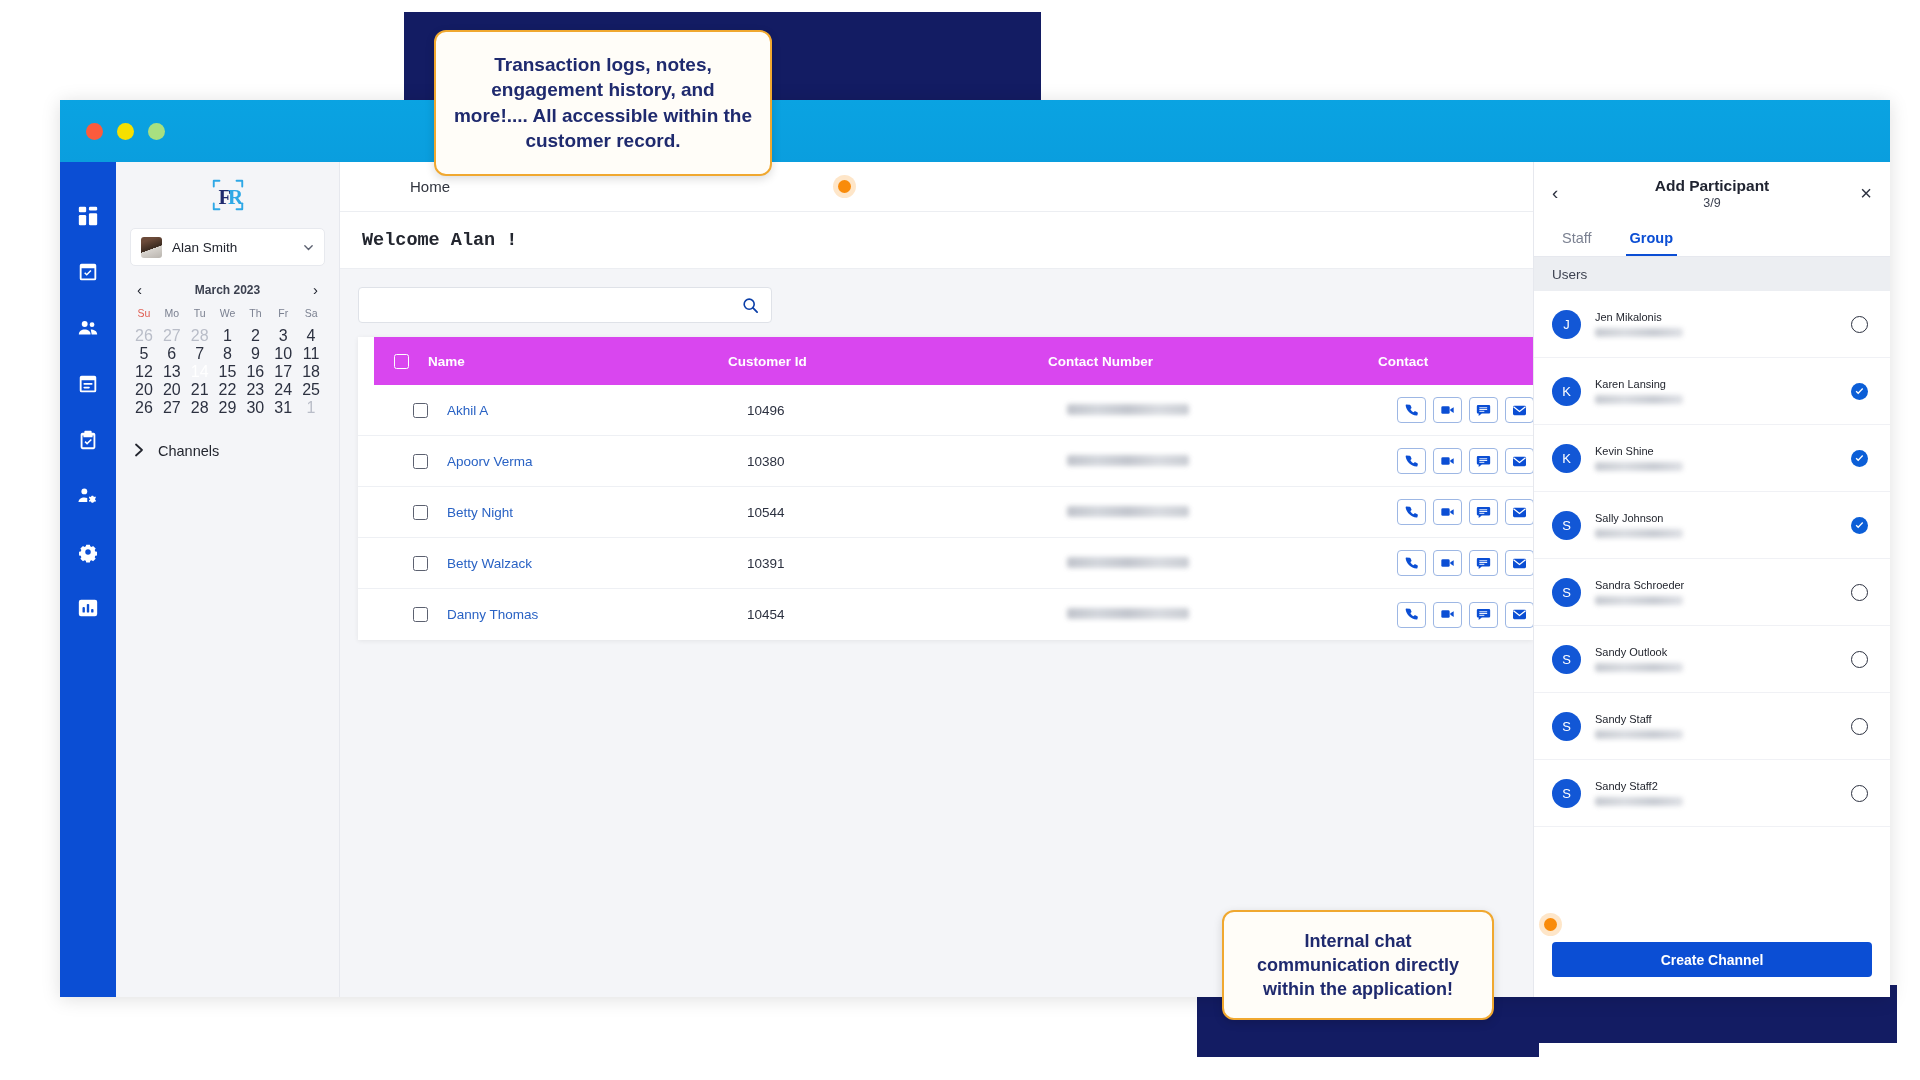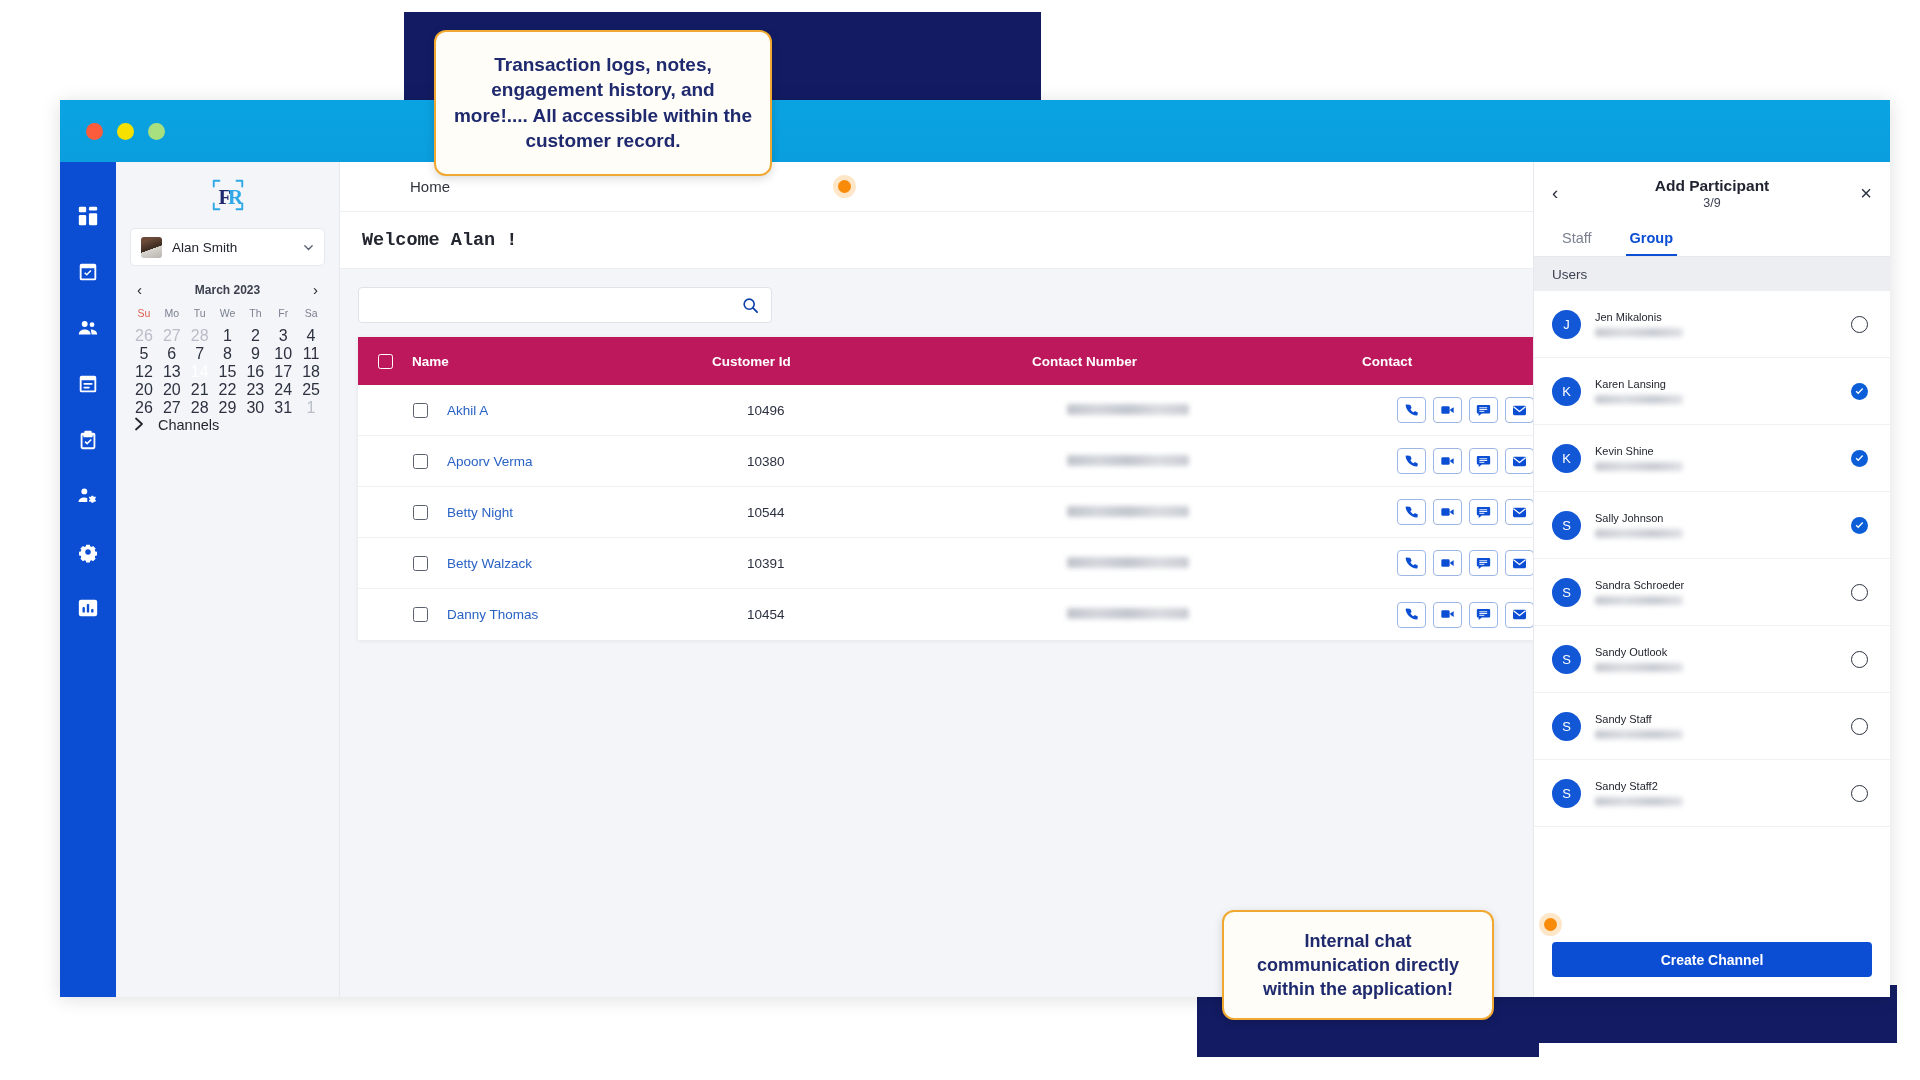--- a/index.html
+++ b/index.html
@@ -53,43 +53,43 @@
   .cal-grid { display:grid; grid-template-columns:repeat(7,1fr); row-gap:0; }
   .cal-dow { font-size:10.5px; text-align:center; color:#7b8191; }
   .cal-dow.sun { color:#e05d52; }
   .cal-day { font-size:16px; text-align:center; color:#2c3140; cursor:pointer; }
   .cal-day.mut { color:#b9bdc8; }
   .cal-day.sel { position:relative; color:#fff; }
   .cal-day.sel::before { content:""; position:absolute; left:50%; top:50%;
        transform:translate(-50%,-50%); width:21px; height:21px; border-radius:50%; background:#0a3ea8; z-index:-1; }
   .cal-day.sel span { position:relative; z-index:1; }
 
-  .channels { display:flex; gap:13px; padding-left:4px; cursor:pointer; }
+  .channels { display:flex; gap:13px; margin-top:26px; padding-left:4px; cursor:pointer; }
   .channels-lbl { font-size:14.5px; color:#23262f; font-weight:500; }
 
   
   .main { flex:1; background:#f4f5f8; display:flex; flex-direction:column; min-width:0; }
   .crumb { height:50px; background:#fff; display:flex; align-items:center; padding-left:22px;
            border-bottom:1px solid #eceef2; position:relative; }
   .crumb-txt { font-size:15px; color:#31353f;margin-left:48px; }
   .pulse { position:absolute; width:13px; height:13px; border-radius:50%; background:#f98b0a;
            box-shadow:0 0 0 5px rgba(249,139,10,.22); }
   .welcome { height:57px; background:#fff; display:flex; align-items:center; padding-left:22px;
              border-bottom:1px solid #eceef2; }
   .welcome-txt { font-size:18.5px; font-weight:600; color:#23262f;font-family:Liberation Mono, monospace; }
   .searchrow { padding:18px 0 14px 18px; }
   .searchbox { width:414px; height:36px; background:#fff; border:1px solid #dfe2e8; border-radius:4px;
                display:flex; align-items:center; padding:0 12px; }
   .searchbox input { flex:1; border:none; outline:none; font-size:13px; color:#23262f;
                      font-family:"Liberation Sans",sans-serif; background:transparent; }
   .mag { width:17px; height:17px; flex:0 0 17px; }
 
   .tablewrap { margin-left:18px; margin-right:0; background:#fff; box-shadow:0 1px 5px rgba(0,0,0,.07); }
-  .thead { display:flex; background:#be185d; height:48px; align-items:center; color:#fff;
-           font-size:13.5px; font-weight:600; }
+  .thead { display:flex; background:#d946ef; height:48px; align-items:center; color:#fff;
+           font-size:13.5px; font-weight:600;margin-left:16px; }
   .c-chk { flex:0 0 54px; display:flex; justify-content:center; }
   .c-name { flex:0 0 300px; }
   .c-cid  { flex:0 0 320px; }
   .c-num  { flex:0 0 330px; }
   .c-ct   { flex:1; }
   .chkbox { width:15px; height:15px; border:1.6px solid #fff; border-radius:2.5px; cursor:pointer; }
   .chkbox.dk { border-color:#5c6170; }
   .trow { display:flex; align-items:center; height:51px; border-bottom:1px solid #eef0f4; font-size:13.5px;padding-left:35px; }
   .trow:last-child { border-bottom:none; }
   .cell-name { color:#2962c4; font-weight:500; cursor:pointer; }

